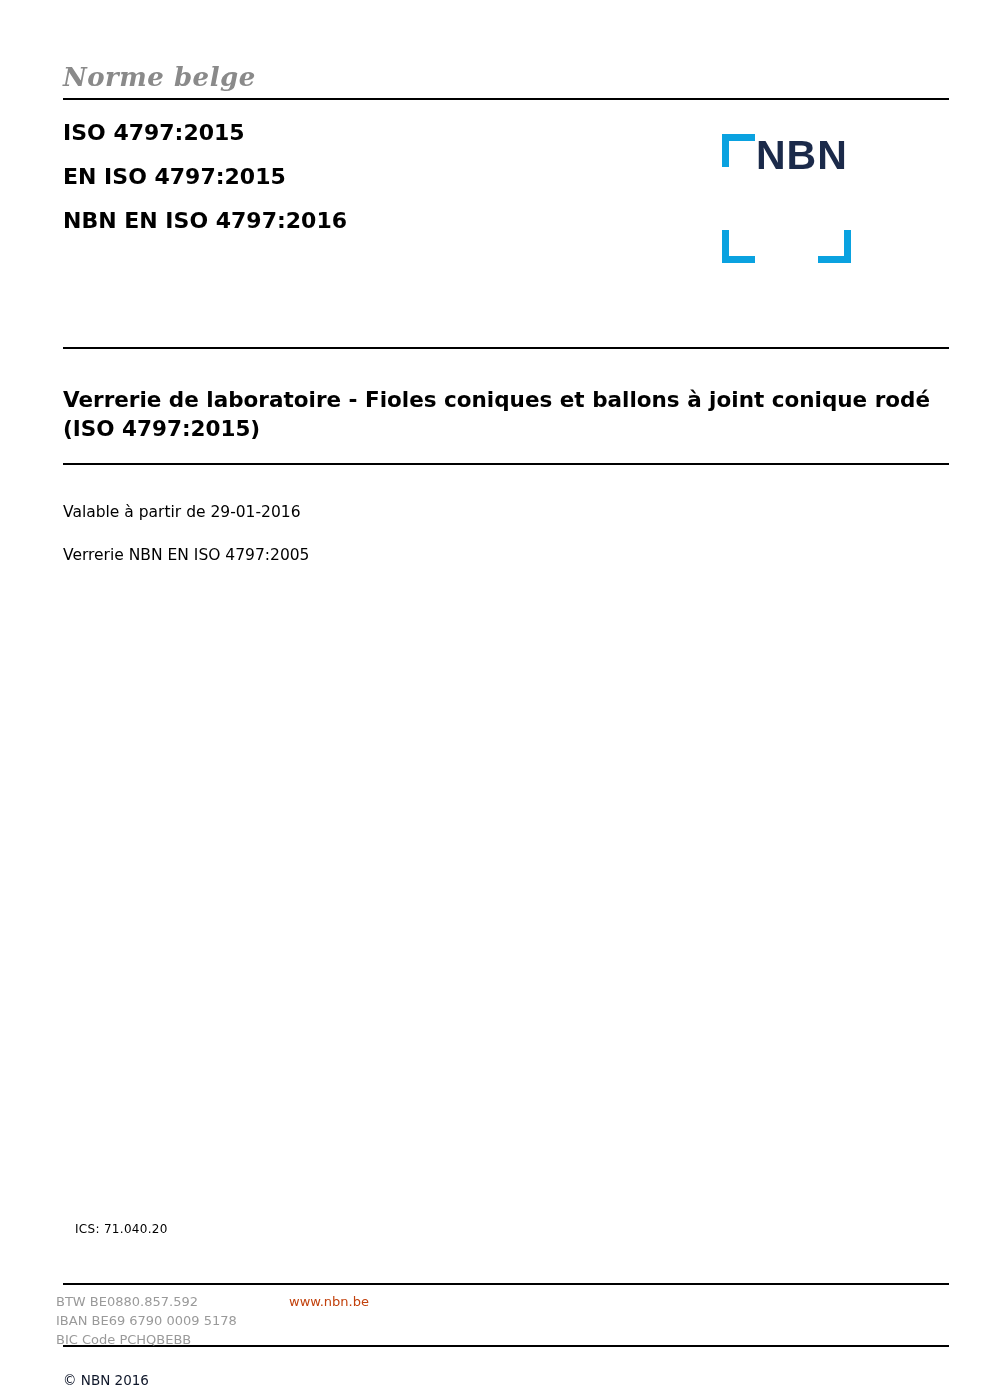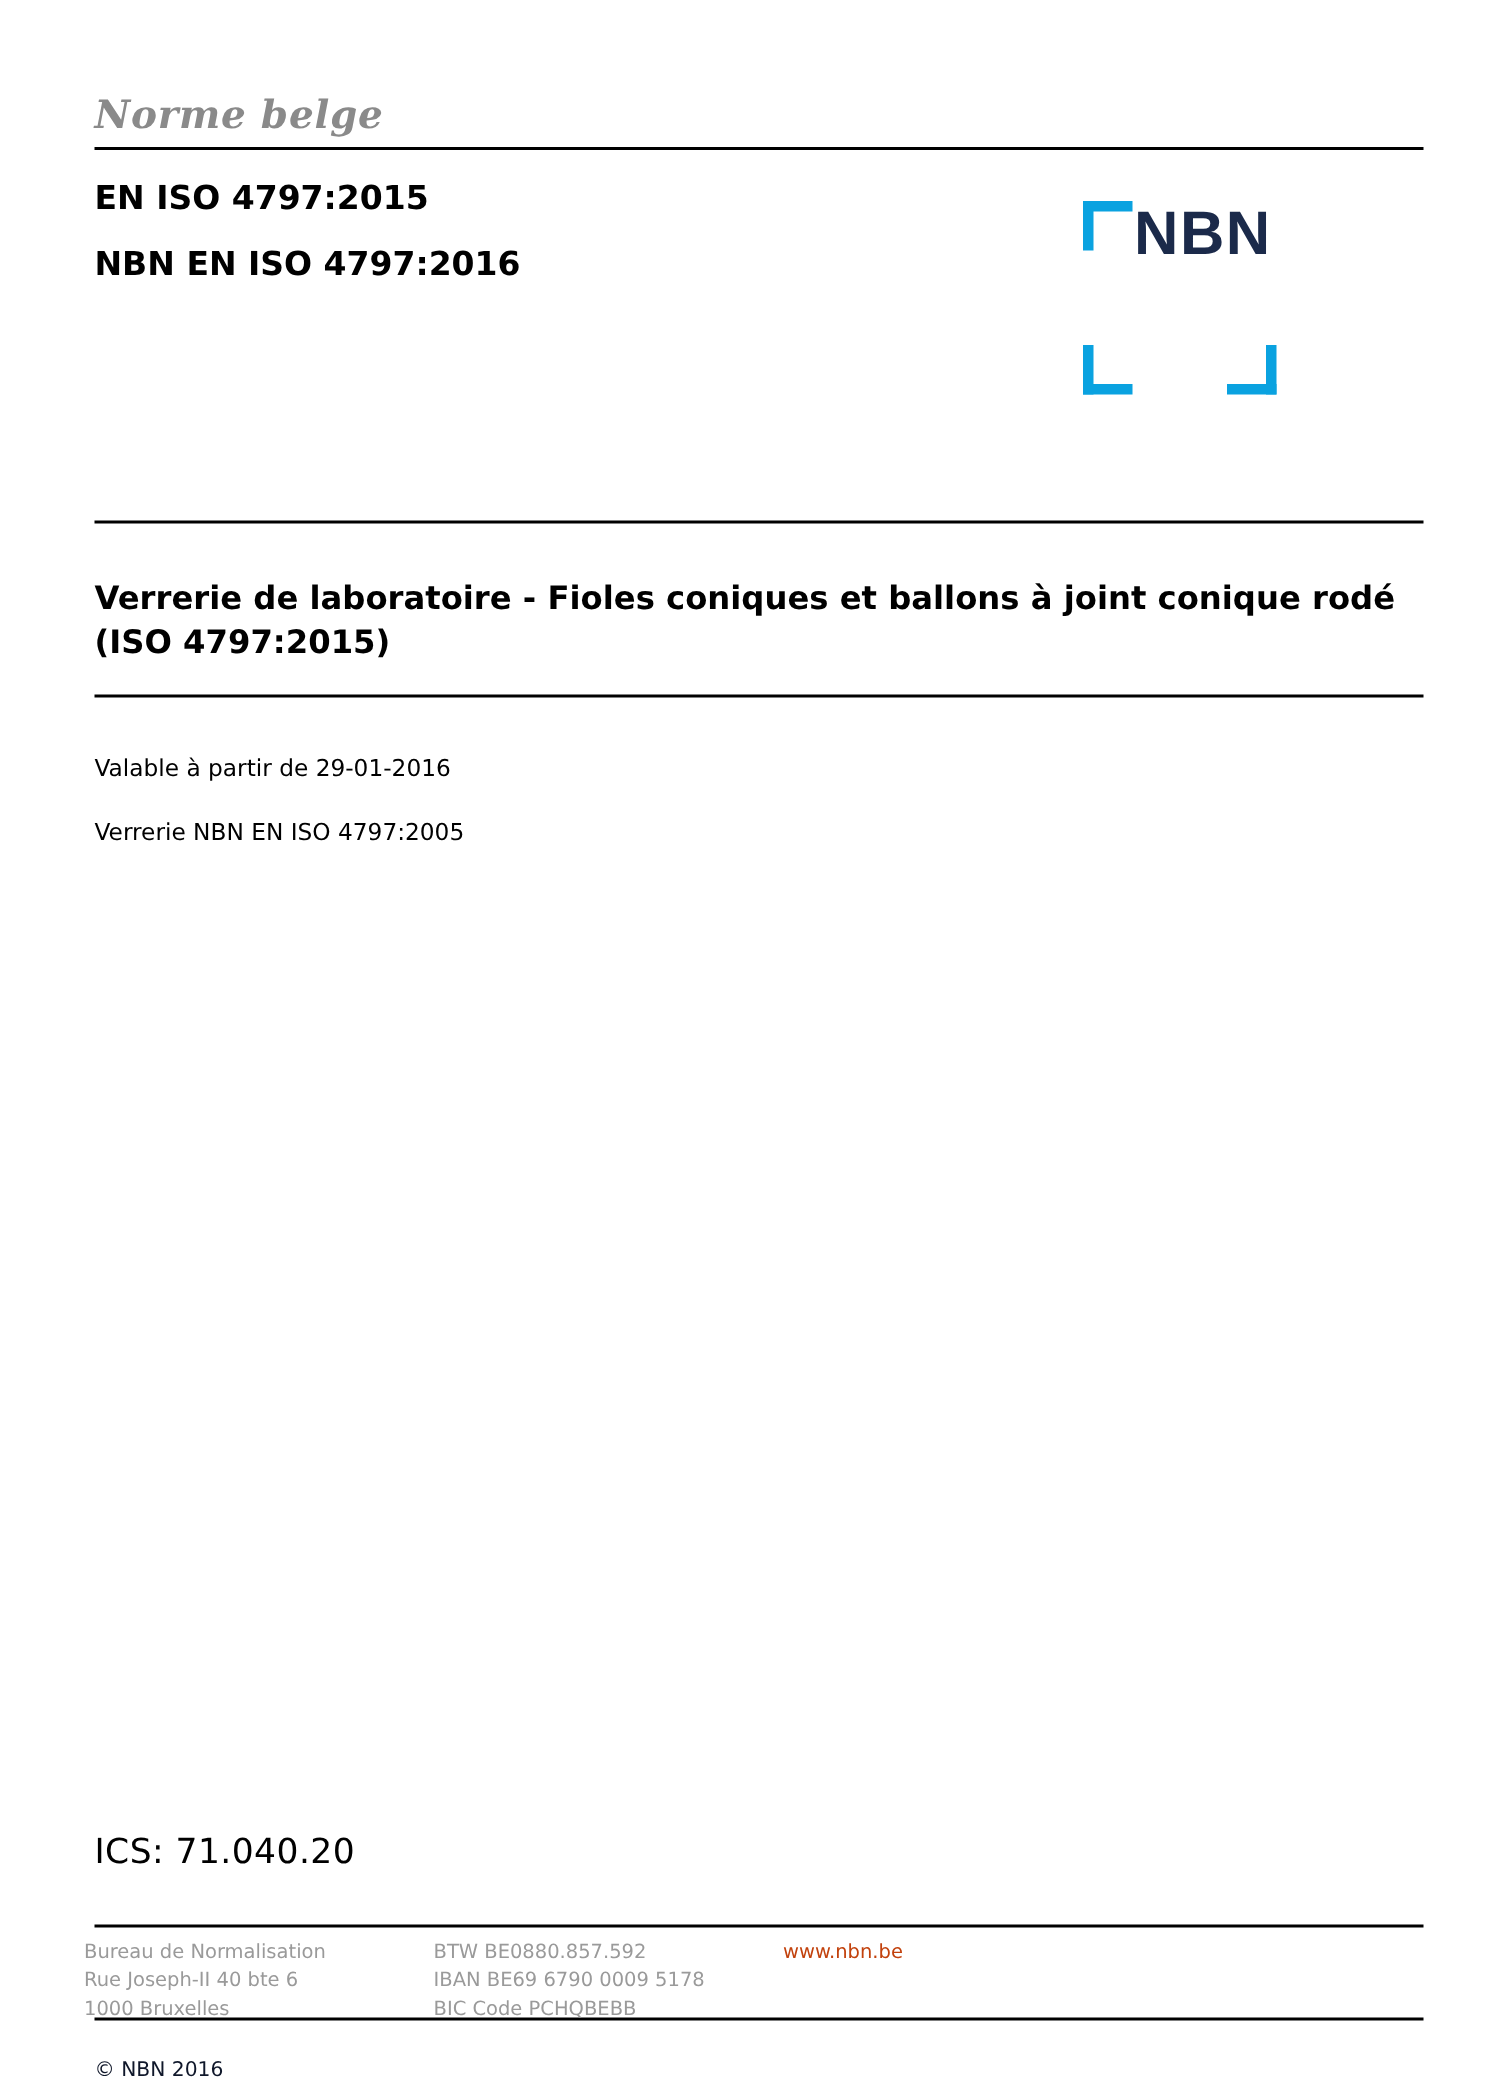--- a/index.html
+++ b/index.html
@@ -123,23 +123,23 @@
     font-size: 15.5px;
     line-height: 1.2;
   }
   .meta div {
     margin-bottom: 24px;
   }
 
   
   .ics {
     position: absolute;
-    left: 0;
+    left: 12px;
     top: 1222px;
-    font-size: 23px;
+    font-size: 12px;
     letter-spacing: 0.3px;
   }
   .ics-rule {
     position: absolute;
     left: 0;
     top: 1283px;
     width: 886px;
     border-bottom: 2px solid #000;
   }
 
@@ -181,20 +181,21 @@
 <body>
 
 <div class="page">
   <div class="content">
 
     <div class="doc-kind">Norme belge</div>
     <div class="rule header-rule"></div>
 
     <div class="ref-logo-row">
       <div class="refs">
+        <div>ISO 4797:2015</div>
         <div>EN ISO 4797:2015</div>
         <div>NBN EN ISO 4797:2016</div>
       </div>
 
       <div class="logo-zone">
         <div class="corner corner-tl"></div>
         <div class="nbn-word">NBN</div>
         <div class="corner corner-bl"></div>
         <div class="corner corner-br"></div>
       </div>
@@ -212,25 +213,20 @@
     </div>
 
     <div class="ics">ICS: 71.040.20</div>
     <div class="ics-rule"></div>
 
     <div class="bottom-rule"></div>
     <div class="copyright">© NBN 2016</div>
   </div>
 
   <div class="footer">
-    <div class="footer-col fc1">
-      <div>Bureau de Normalisation</div>
-      <div>Rue Joseph-II 40 bte 6</div>
-      <div>1000 Bruxelles</div>
-    </div>
     <div class="footer-col fc3">
       <div>BTW BE0880.857.592</div>
       <div>IBAN BE69 6790 0009 5178</div>
       <div>BIC Code PCHQBEBB</div>
     </div>
     <div class="footer-col fc4">
       <div class="web">www.nbn.be</div>
     </div>
   </div>
 </div>

